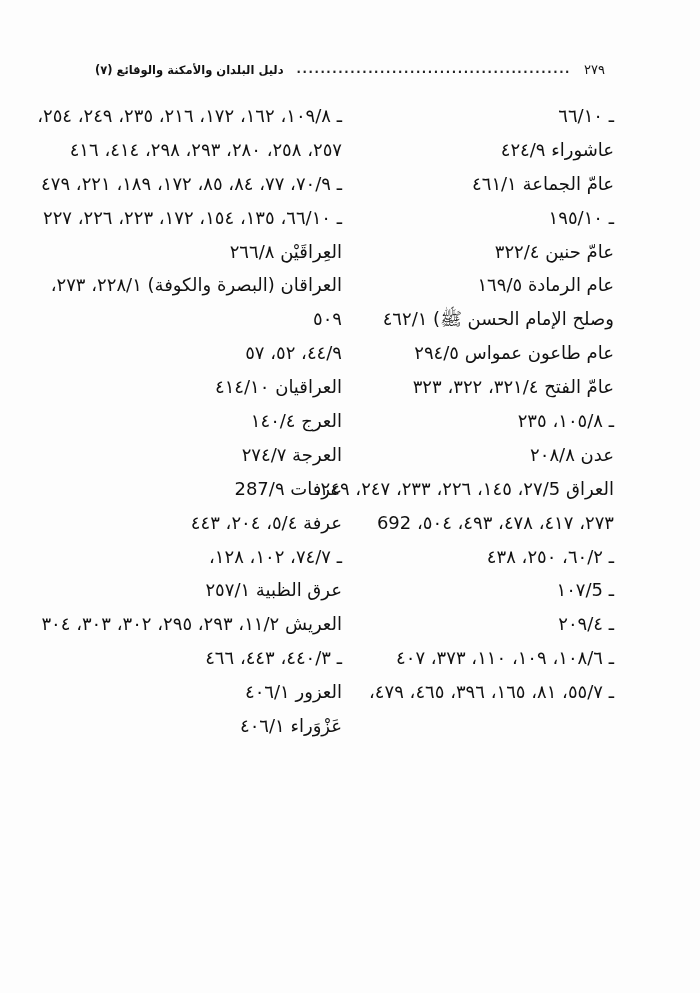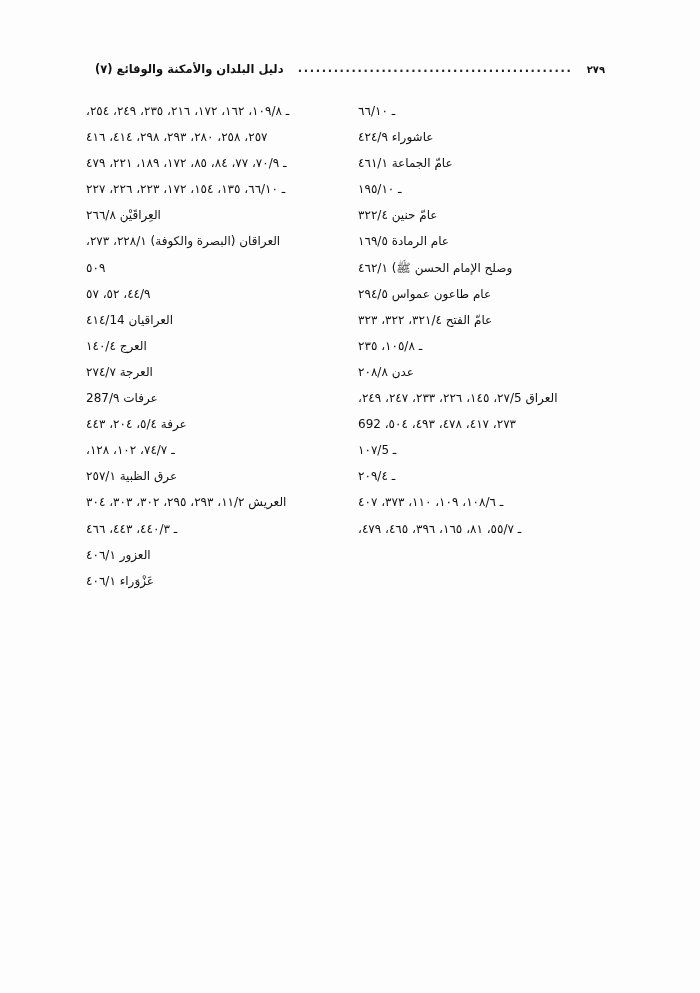--- a/index.html
+++ b/index.html
@@ -46,22 +46,22 @@
     overflow: hidden;
     white-space: nowrap;
     font-size: 11.5px;
     letter-spacing: 1.6px;
     color: #222;
     text-align: center;
     transform: translateY(-1px);
   }
   .header .h-page {
     white-space: nowrap;
-    font-size: 10px;
-    font-weight: bold;
+    font-size: 13px;
+    font-weight: normal;
   }
 
   
   .columns {
     position: absolute;
     top: 104px;
     left: 86px;
     right: 86px;
     display: flex;
     flex-direction: row;
@@ -69,24 +69,24 @@
   }
   .col {
     width: 50%;
     box-sizing: border-box;
     direction: rtl;
   }
   .col-right { padding-left: 8px; }
   .col-left  { padding-right: 8px; }
 
   .entry {
-    font-size: 12px;
+    font-size: 18px;
     line-height: 1.3;
     margin-bottom: 10.5px;
-    text-align: left;
+    text-align: right;
     white-space: nowrap;
     direction: rtl;
   }
 </style>
 </head>
 <body>
 
 <div class="page">
 
   <div class="header">
@@ -104,36 +104,37 @@
       <div class="entry">ـ ١٩٥/١٠</div>
       <div class="entry">عامّ حنين ٣٢٢/٤</div>
       <div class="entry">عام الرمادة ١٦٩/٥</div>
       <div class="entry">وصلح الإمام الحسن ﷺ) ٤٦٢/١</div>
       <div class="entry">عام طاعون عمواس ٢٩٤/٥</div>
       <div class="entry">عامّ الفتح ٣٢١/٤، ٣٢٢، ٣٢٣</div>
       <div class="entry">ـ ١٠٥/٨، ٢٣٥</div>
       <div class="entry">عدن ٢٠٨/٨</div>
       <div class="entry">العراق ٢٧/5، ١٤٥، ٢٢٦، ٢٣٣، ٢٤٧، ٢٤٩،</div>
       <div class="entry">٢٧٣، ٤١٧، ٤٧٨، ٤٩٣، ٥٠٤، 692</div>
+      <div class="entry">ـ ٦٠/٢، ٢٥٠، ٤٣٨</div>
       <div class="entry">ـ ١٠٧/5</div>
       <div class="entry">ـ ٢٠٩/٤</div>
       <div class="entry">ـ ١٠٨/٦، ١٠٩، ١١٠، ٣٧٣، ٤٠٧</div>
       <div class="entry">ـ ٥٥/٧، ٨١، ١٦٥، ٣٩٦، ٤٦٥، ٤٧٩،</div>
     </div>
 
     <div class="col col-left">
       <div class="entry">ـ ١٠٩/٨، ١٦٢، ١٧٢، ٢١٦، ٢٣٥، ٢٤٩، ٢٥٤،</div>
       <div class="entry">٢٥٧، ٢٥٨، ٢٨٠، ٢٩٣، ٢٩٨، ٤١٤، ٤١٦</div>
       <div class="entry">ـ ٧٠/٩، ٧٧، ٨٤، ٨٥، ١٧٢، ١٨٩، ٢٢١، ٤٧٩</div>
       <div class="entry">ـ ٦٦/١٠، ١٣٥، ١٥٤، ١٧٢، ٢٢٣، ٢٢٦، ٢٢٧</div>
       <div class="entry">العِراقَيْن ٢٦٦/٨</div>
       <div class="entry">العراقان (البصرة والكوفة) ٢٢٨/١، ٢٧٣،</div>
       <div class="entry">٥٠٩</div>
       <div class="entry">٤٤/٩، ٥٢، ٥٧</div>
-      <div class="entry">العراقيان ٤١٤/14</div>
+      <div class="entry">العراقيان ٤١٤/١٠</div>
       <div class="entry">العرج ١٤٠/٤</div>
       <div class="entry">العرجة ٢٧٤/٧</div>
       <div class="entry">عرفات 287/٩</div>
       <div class="entry">عرفة ٥/٤، ٢٠٤، ٤٤٣</div>
       <div class="entry">ـ ٧٤/٧، ١٠٢، ١٢٨،</div>
       <div class="entry">عرق الظبية ٢٥٧/١</div>
       <div class="entry">العريش ١١/٢، ٢٩٣، ٢٩٥، ٣٠٢، ٣٠٣، ٣٠٤</div>
       <div class="entry">ـ ٤٤٠/٣، ٤٤٣، ٤٦٦</div>
       <div class="entry">العزور ٤٠٦/١</div>
       <div class="entry">عَزْوَراء ٤٠٦/١</div>

